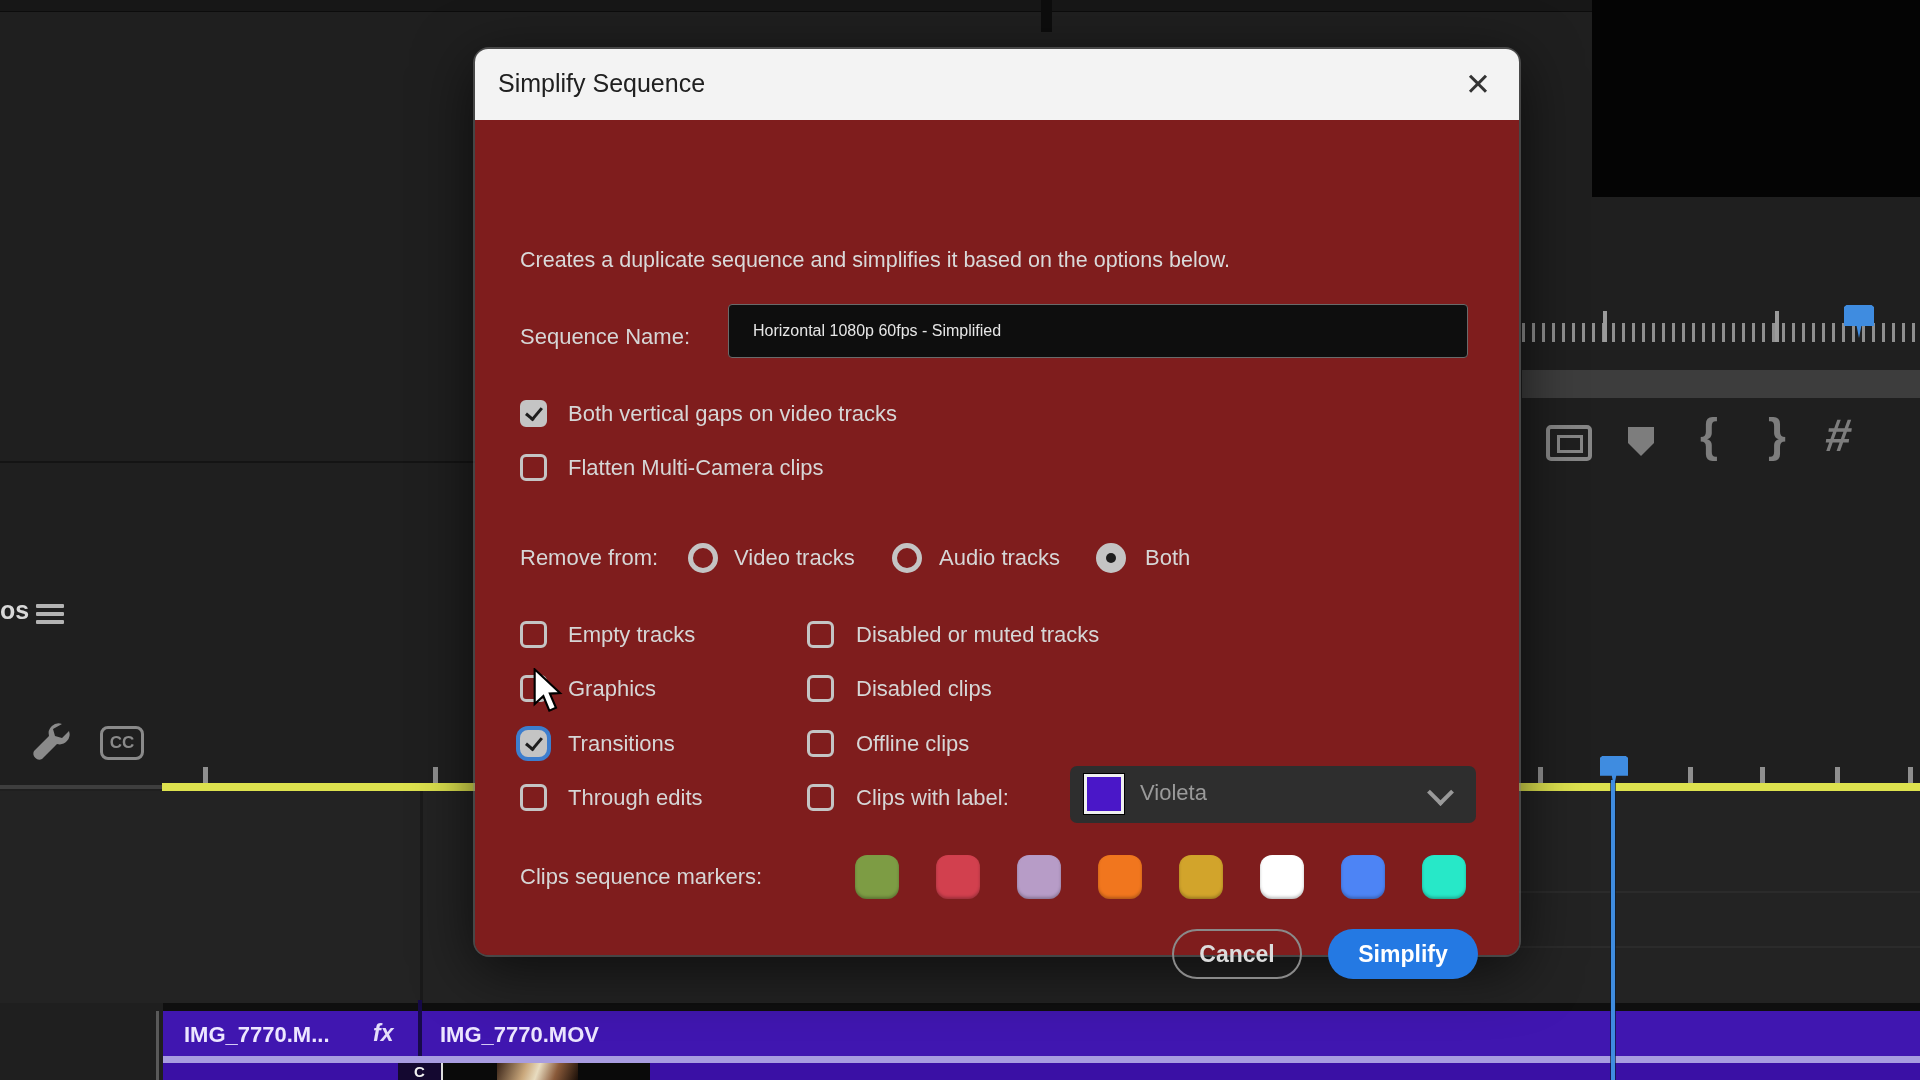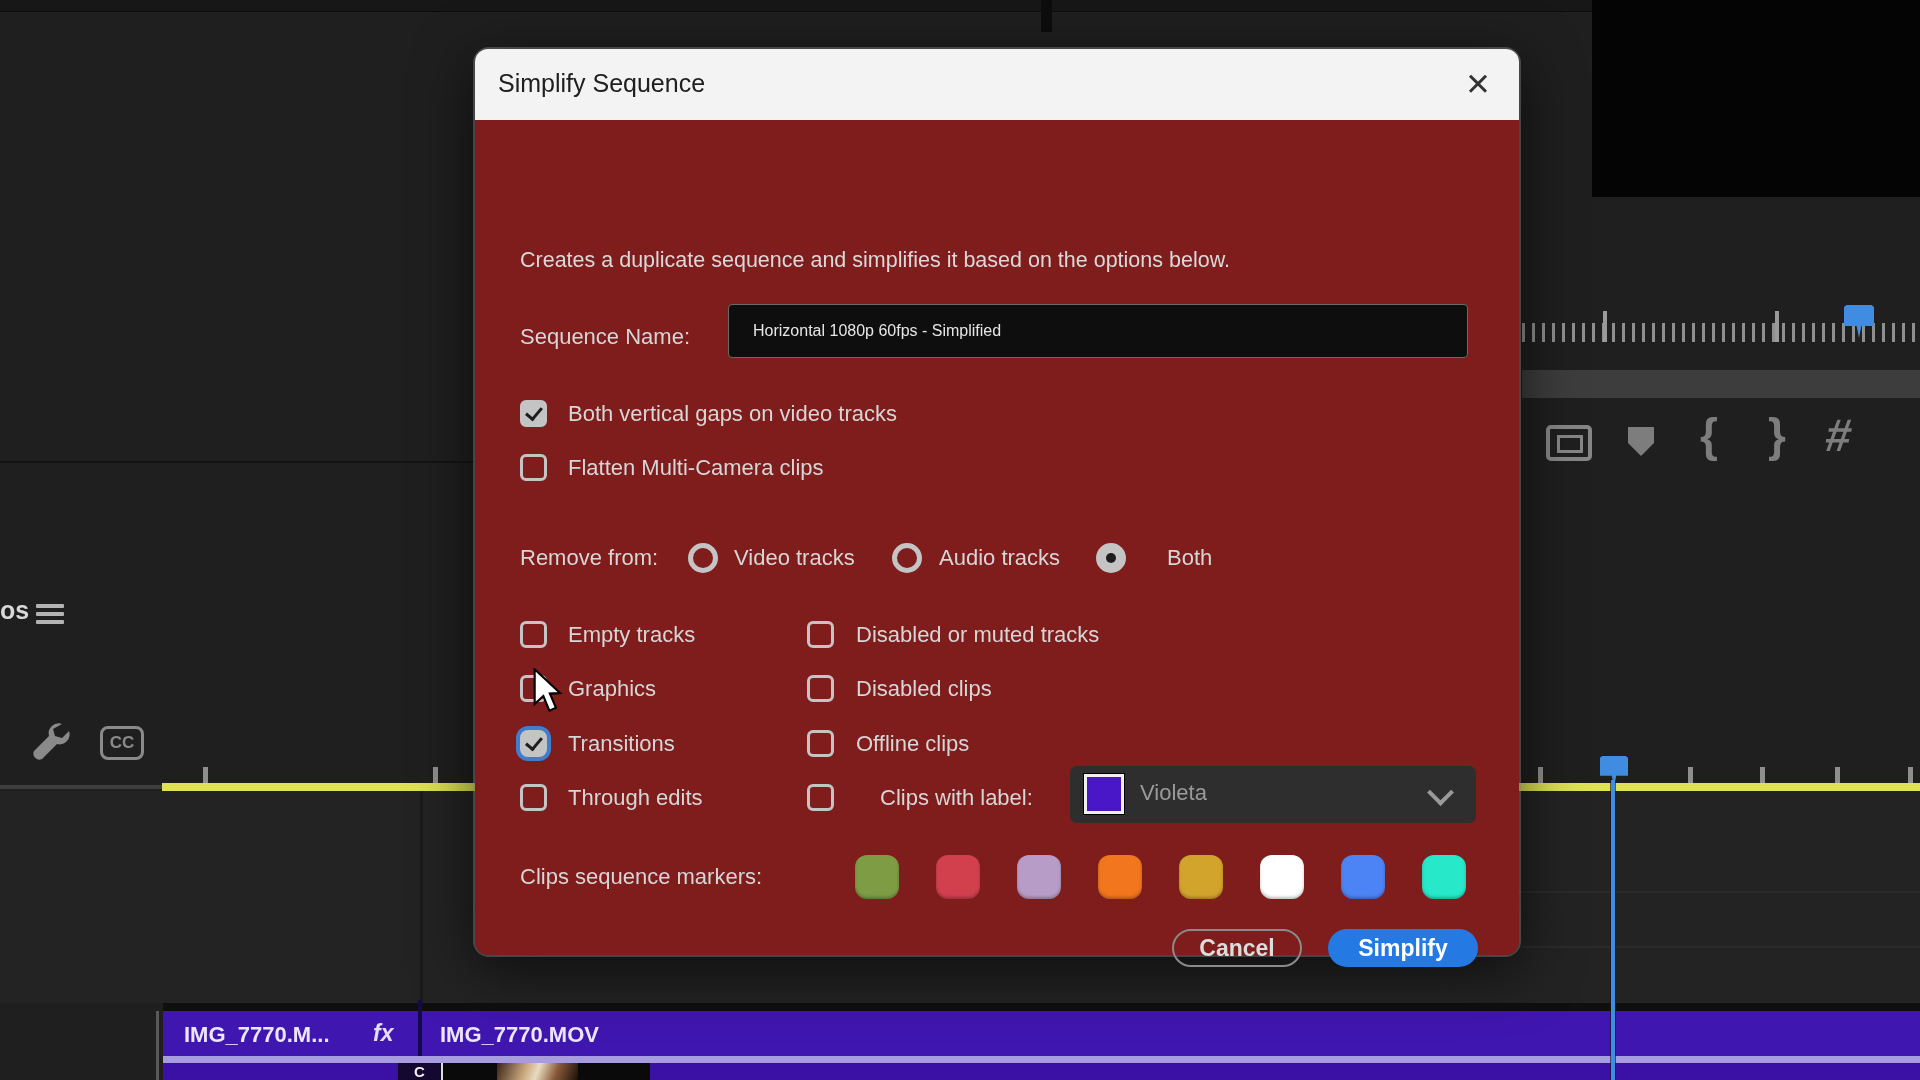--- a/index.html
+++ b/index.html
@@ -88,21 +88,21 @@
   .dropdown{left:595px;top:646px;width:406px;height:57px;background:#2e2e2e;border-radius:7px;}
   .dd-swatch{position:absolute;left:14px;top:8px;width:40px;height:40px;border:3px solid #f0f0f0;
     box-shadow:0 0 0 1px #000;box-sizing:border-box;}
   .dd-text{position:absolute;left:70px;top:14px;font-size:22px;color:#9a9a9a;}
   .dd-chevron{position:absolute;right:26px;top:17px;width:15px;height:15px;
     border-right:4px solid #9a9a9a;border-bottom:4px solid #9a9a9a;transform:rotate(45deg);}
 
   .swatch-row{left:380px;top:735px;display:flex;gap:37px;}
   .swatch{width:44px;height:44px;border-radius:12px;box-shadow:inset 0 -2px 3px rgba(0,0,0,.25);}
 
-  .btn{position:absolute;top:809px;height:38px;border-radius:25px;font-size:23px;font-weight:bold;
+  .btn{position:absolute;top:809px;height:50px;border-radius:25px;font-size:23px;font-weight:bold;
     display:flex;align-items:center;justify-content:center;box-sizing:border-box;}
   .btn-cancel{left:697px;width:130px;border:2px solid #8a8a8a;color:#dcdcdc;background:transparent;}
   .btn-simplify{left:853px;width:150px;color:#fff;background:#2479e3;}
 
   .cursor{left:532px;top:668px;z-index:40;}
 </style>
 </head>
 <body>
 
 <div id="stage">
@@ -190,39 +190,39 @@
 
       <div class="cb" style="left:45px;top:334px;"></div>
       <div class="lbl" style="left:93px;top:334px;">Flatten Multi-Camera clips</div>
 
       <div class="lbl" style="left:45px;top:424px;">Remove from:</div>
       <div class="radio" style="left:213px;top:423px;"></div>
       <div class="lbl" style="left:259px;top:424px;">Video tracks</div>
       <div class="radio" style="left:417px;top:423px;"></div>
       <div class="lbl" style="left:464px;top:424px;">Audio tracks</div>
       <div class="radio selected" style="left:621px;top:423px;"></div>
-      <div class="lbl" style="left:692px;top:424px;">Both</div>
+      <div class="lbl" style="left:670px;top:424px;">Both</div>
 
       <div class="cb" style="left:45px;top:501px;"></div>
       <div class="lbl" style="left:93px;top:501px;">Empty tracks</div>
       <div class="cb" style="left:45px;top:555px;"></div>
       <div class="lbl" style="left:93px;top:555px;">Graphics</div>
       <div class="cb focus checked" style="left:45px;top:610px;"></div>
       <div class="lbl" style="left:93px;top:610px;">Transitions</div>
       <div class="cb" style="left:45px;top:664px;"></div>
       <div class="lbl" style="left:93px;top:664px;">Through edits</div>
 
       <div class="cb" style="left:332px;top:501px;"></div>
       <div class="lbl" style="left:381px;top:501px;">Disabled or muted tracks</div>
       <div class="cb" style="left:332px;top:555px;"></div>
       <div class="lbl" style="left:381px;top:555px;">Disabled clips</div>
       <div class="cb" style="left:332px;top:610px;"></div>
       <div class="lbl" style="left:381px;top:610px;">Offline clips</div>
       <div class="cb" style="left:332px;top:664px;"></div>
-      <div class="lbl" style="left:381px;top:664px;margin-left:24px;">Clips with label:</div>
+      <div class="lbl" style="left:381px;top:664px;">Clips with label:</div>
 
       <div class="abs dropdown">
         <div class="dd-swatch" style="background: rgb(74, 23, 200);"></div>
         <div class="dd-text nowrap">Violeta</div>
         <div class="dd-chevron"></div>
       </div>
 
       <div class="lbl" style="left:45px;top:743px;">Clips sequence markers:</div>
       <div class="abs swatch-row">
         <div class="swatch" style="background: rgb(125, 156, 68);"></div>

